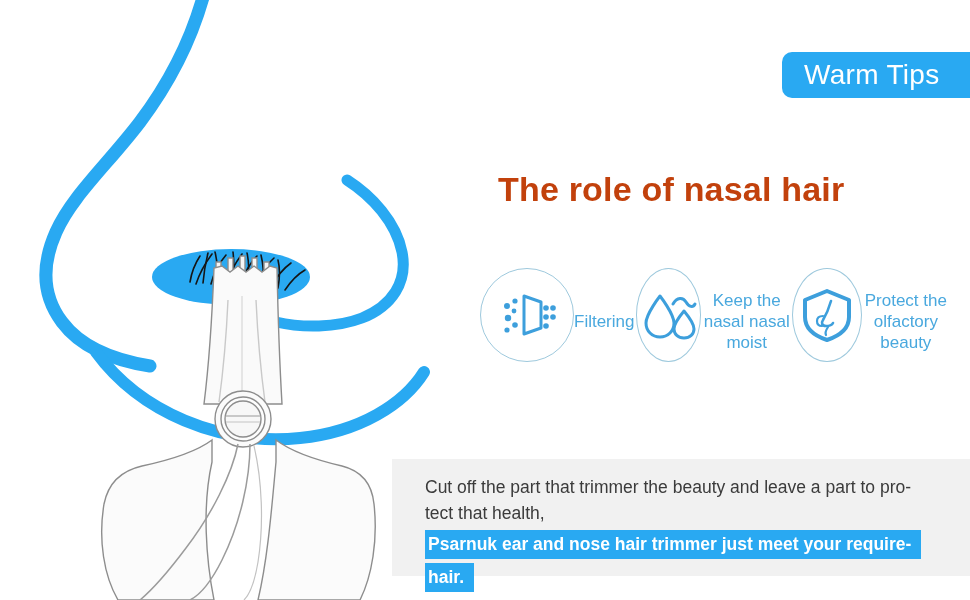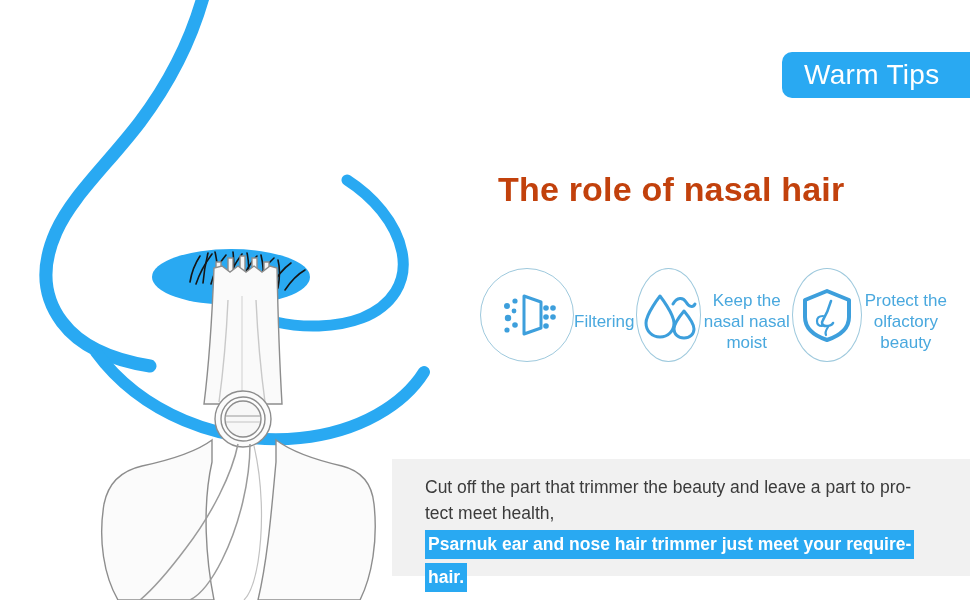--- a/index.html
+++ b/index.html
@@ -118,21 +118,21 @@
     font-size: 17.5px;
     line-height: 26px;
     color: #3b3b3b;
     white-space: nowrap;
   }
   .note-line.highlight {
     display: inline-block;
     background: #29a9f2;
     color: #ffffff;
     font-weight: bold;
-    padding: 1px 3px 2px 3px;
+    padding: 1px 10px 2px 3px;
     margin-top: 4px;
   }
   .note-hl-wrap { display: block; }
 </style>
 </head>
 <body>
 
 <div id="page">
 
   <div id="illustration">
@@ -294,21 +294,21 @@
         </span>
       </div>
       <div class="benefit-label">Protect the
 olfactory beauty</div>
     </div>
   </div>
 
   <div id="note-box">
     <div id="note-lines">
       <div class="note-line">Cut off the part that trimmer the beauty and leave a part to pro-</div>
-      <div class="note-line">tect meet health,</div>
+      <div class="note-line">tect that health,</div>
       <span class="note-hl-wrap">
         <span class="note-line highlight">Psarnuk ear and nose hair trimmer just meet your require-</span>
       </span>
       <span class="note-hl-wrap">
         <span class="note-line highlight">hair.</span>
       </span>
     </div>
   </div>
 
 </div>

